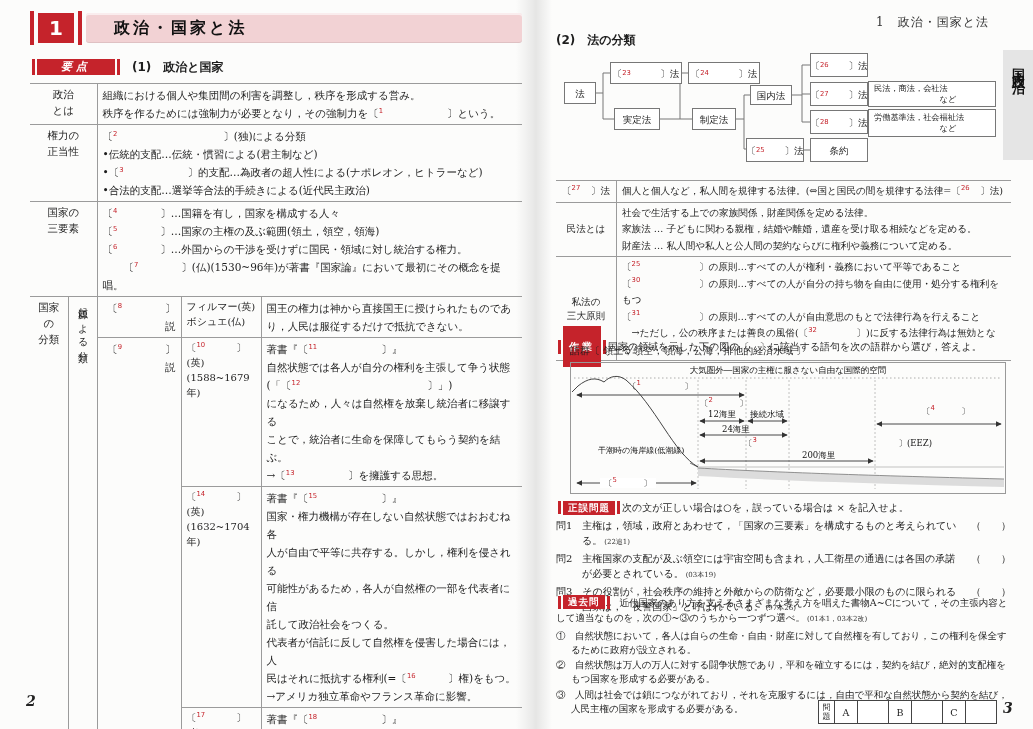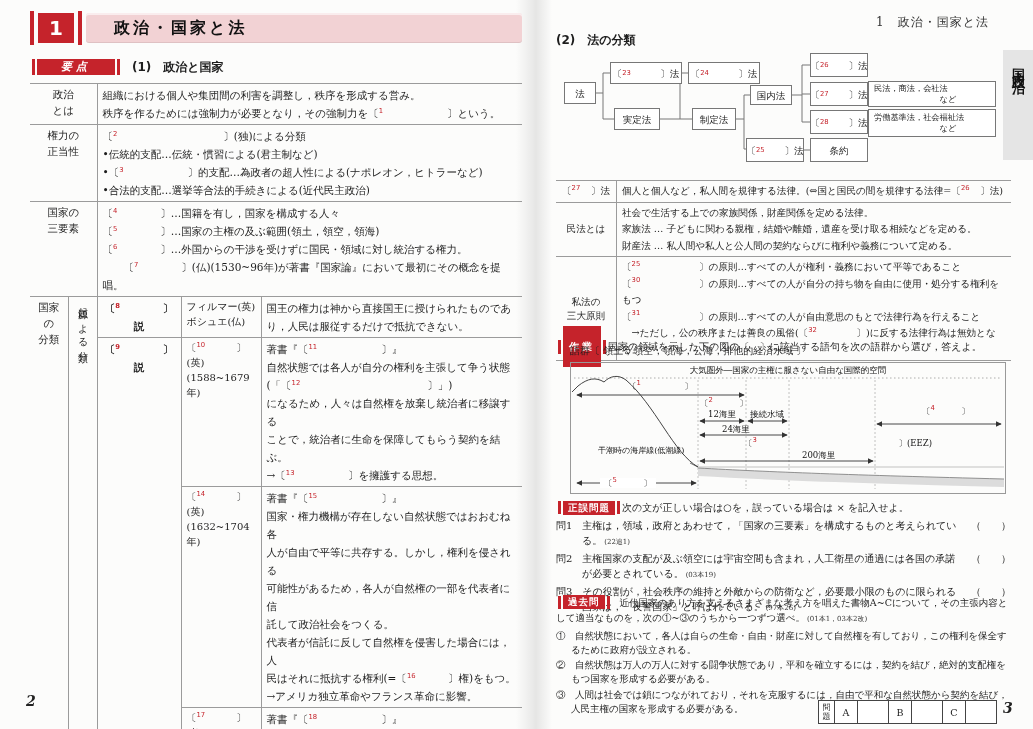--- a/index.html
+++ b/index.html
@@ -40,21 +40,21 @@
 
   
   table.main{border-collapse:collapse;width:100%;margin-top:6px;
     font-size:10.5px;line-height:18px;
     border-top:1.5px solid #555;border-bottom:1.5px solid #555;
     border-left-style:hidden;border-right-style:hidden;}
   table.main td{border:1px solid #9b9b9b;padding:2px 5px;vertical-align:top;}
   td.lab{text-align:center;vertical-align:middle;line-height:16px;}
   td.vlab{text-align:center;vertical-align:middle;padding:2px 1px;}
   .vtext{writing-mode:vertical-rl;letter-spacing:2px;font-size:10px;display:inline-block;}
-  td.setsu{text-align:center;vertical-align:middle;font-weight:bold;}
+  td.setsu{text-align:right;vertical-align:middle;}
   td.who{vertical-align:middle;font-size:10px;line-height:15px;}
   sup.bn{color:var(--red);font-size:6.8px;vertical-align:super;line-height:0;margin-right:1px;
     font-family:"DejaVu Sans","Liberation Sans",sans-serif;}
 
   .pageno{position:absolute;font-size:14px;font-weight:bold;font-style:italic;color:#222;}
 
   
   .runhead{position:absolute;top:4px;right:22px;font-size:12px;color:#333;letter-spacing:1px;}
   .sidetab{position:absolute;top:40px;left:447px;width:30px;height:110px;background:#e5e5e5;
     display:flex;align-items:flex-start;justify-content:center;padding-top:8px;box-sizing:border-box;

